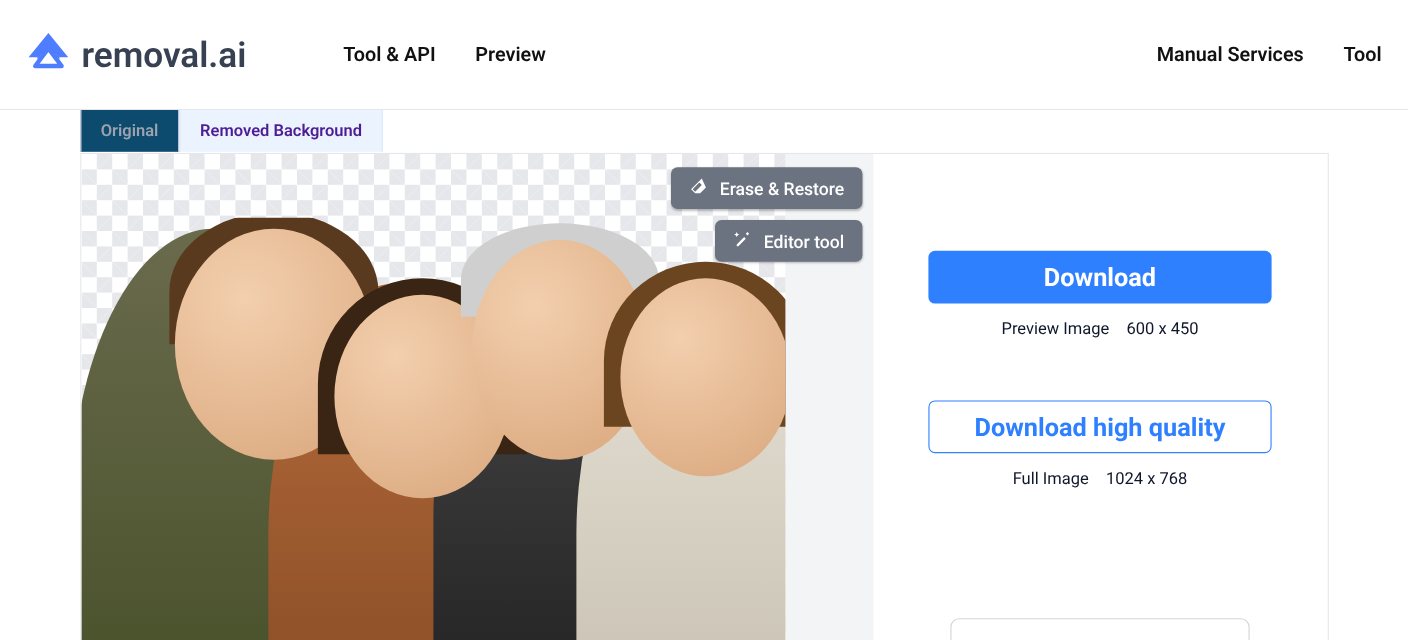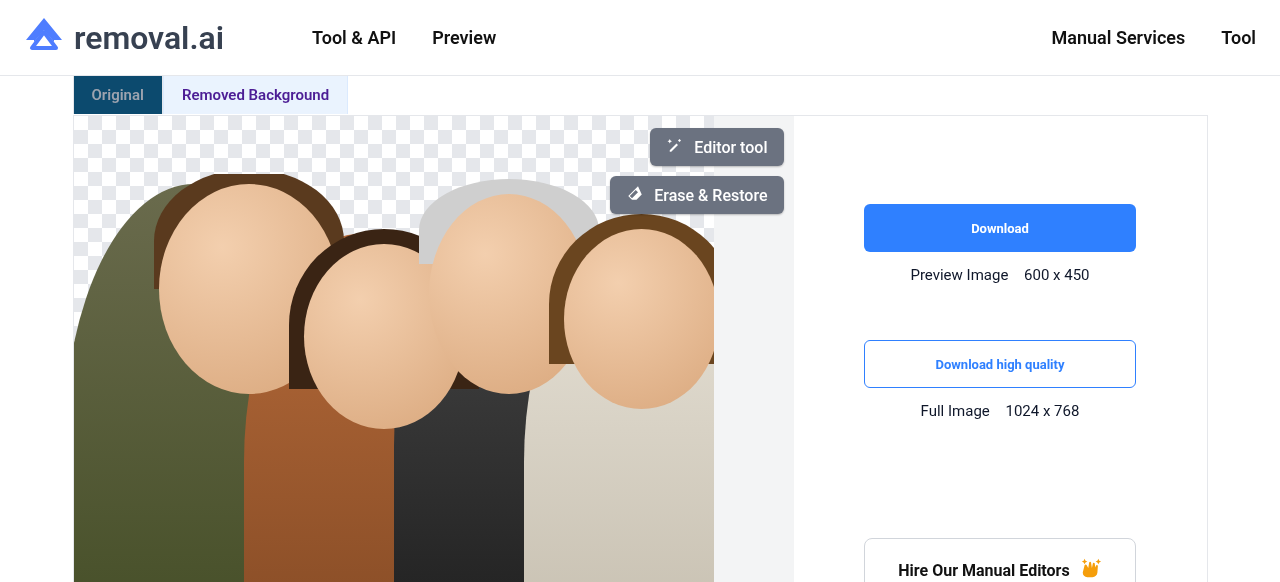--- a/index.html
+++ b/index.html
@@ -1,21 +1,21 @@
 <!DOCTYPE html>
 <html><head>
 <meta charset="utf-8">
 <style>
   * { margin: 0; padding: 0; box-sizing: border-box; font-family: -apple-system, BlinkMacSystemFont, "Segoe UI", Roboto, Helvetica, Arial, sans-serif; }
   body { width: 1280px; height: 582px; background: #fff; overflow: hidden; color: #111; }
   a { text-decoration: none; color: inherit; }
 
   
   .header {
-    height: 76px;
+    height: 100px;
     border-bottom: 1px solid #e5e7eb;
     display: flex;
     align-items: center;
     padding: 0 24px 0 20px;
     gap: 88px;
     background: #fff;
     position: relative;
     z-index: 5;
   }
   .logo {
@@ -153,26 +153,26 @@
   
   .side {
     flex: 1;
     padding: 88px 40px 0;
     display: flex;
     flex-direction: column;
     align-items: center;
     gap: 14px;
   }
   .btn {
-    width: 272px;
+    width: 312px;
     height: 48px;
     display: flex; align-items: center; justify-content: center;
     border-radius: 6px;
     font-weight: 700;
-    font-size: 13px;
+    font-size: 23px;
     cursor: pointer;
   }
   .btn-primary { background: #2f80ff; color: #fff; }
   .btn-outline { background: #fff; color: #2f80ff; border: 1.5px solid #2f80ff; }
   .meta {
     color: #0f172a;
     font-size: 15px;
   }
   .meta span.dim { padding-left: 12px; }
   .gap { height: 28px; }
@@ -240,32 +240,32 @@
         <div class="hair hair3"></div>
           <div class="head h3"></div>
         <div class="hair hair4"></div>
           <div class="head h4"></div>
       </div>
 
       <div class="fab-col">
         <div class="fab">
           <span>
             <svg viewBox="0 0 24 24">
+                <path d="M16 3 3 16l5 5h6l7-7-5-11zM8 19l-3-3 8-8 3 3-8 8z"></path>
+              </svg>
+          </span>
+          <span>Erase &amp; Restore</span>
+        </div>
+        <div class="fab">
+          <span>
+            <svg viewBox="0 0 24 24">
                 <path d="m5 19 9-9 2 2-9 9H5v-2zm13-11 2-2-2-2-2 2 2 2zM4 6l1-2 1 2 2 1-2 1-1 2-1-2-2-1 2-1z"></path>
               </svg>
           </span>
           <span>Editor tool</span>
-        </div>
-        <div class="fab">
-          <span>
-            <svg viewBox="0 0 24 24">
-                <path d="M16 3 3 16l5 5h6l7-7-5-11zM8 19l-3-3 8-8 3 3-8 8z"></path>
-              </svg>
-          </span>
-          <span>Erase &amp; Restore</span>
         </div>
       </div>
     </div>
 
     <div class="side">
       <div class="btn btn-primary">Download</div>
       <div class="meta">
         <span>Preview Image</span>
         <span class="dim">600 x 450</span>
       </div>

